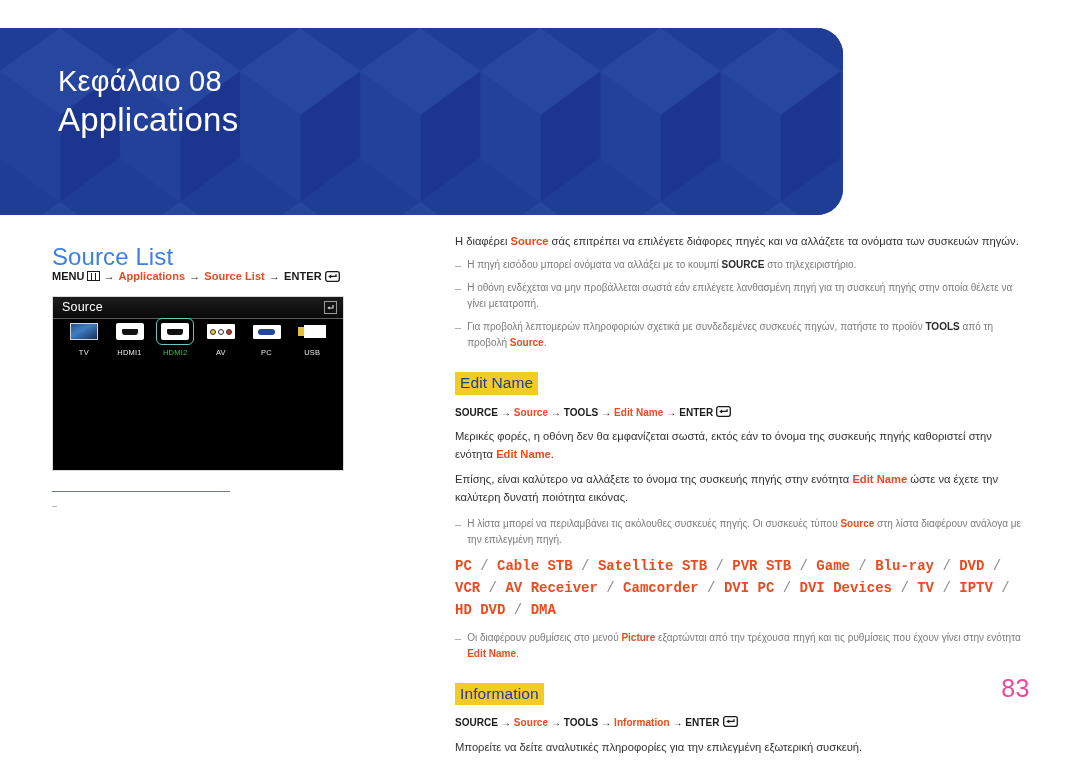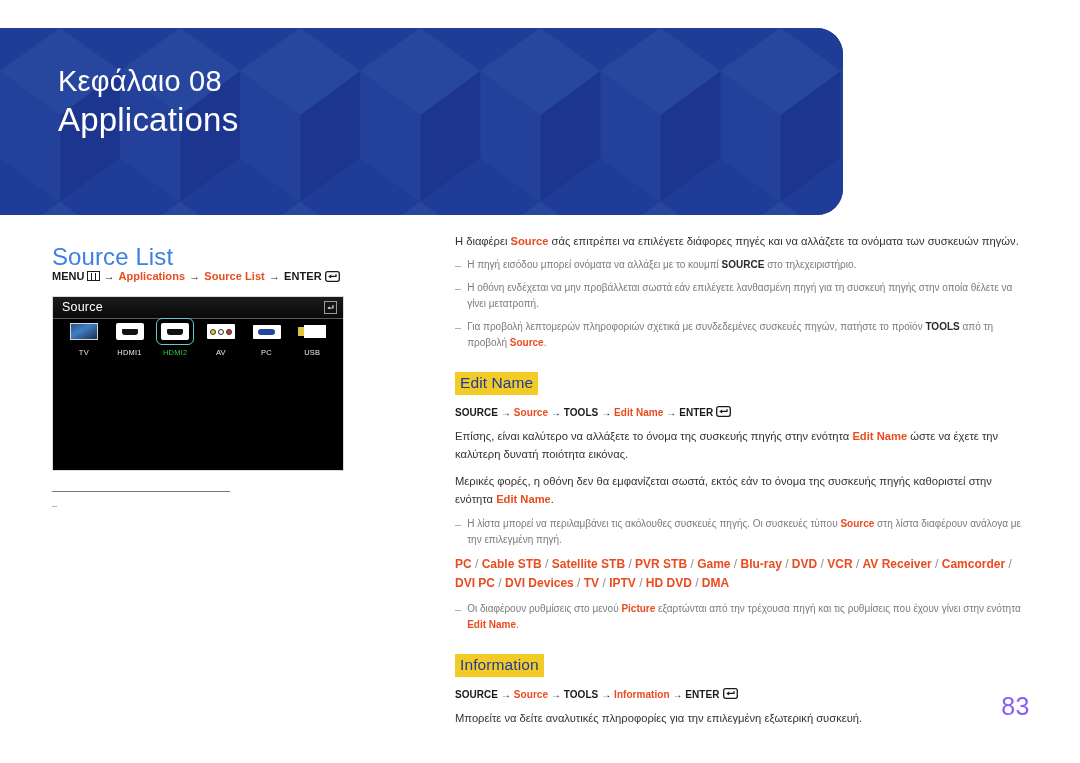--- a/index.html
+++ b/index.html
@@ -301,37 +301,38 @@
     margin-bottom: 10px;
     font-size: 10px;
     font-weight: bold;
     color: #1a1a1a;
     white-space: nowrap;
     letter-spacing: 0.05px;
   }
   .sub-path .hl { color: #ea4b1f; }
 
   .dev-list {
-    font-size: 12px;
+    font-size: 14px;
     line-height: 1.58;
     color: #ea4b1f;
     font-weight: bold;
     margin: 0 0 2px 0;
+    font-family: Liberation Mono, monospace;
   }
   .dev-list .sep { color: #8e8e8e; font-weight: normal; }
 
   
   .page-num {
     position: absolute;
     left: 0;
-    top: 692px;
+    top: 674px;
     width: 1030px;
     text-align: right;
     font-size: 25px;
-    color: #8b5cf6;
+    color: #ec4899;
     letter-spacing: 0.5px;
   }
 </style>
 </head>
 <body>
 
 <div class="chapter-banner">
   <svg class="cube-pattern" viewBox="0 0 1053 187" preserveAspectRatio="none">
     <defs>
       <pattern id="cubes" width="150" height="174" patternUnits="userSpaceOnUse">
@@ -478,26 +479,26 @@
       <span>→</span>
       <span class="hl">Edit Name</span>
       <span>→</span>
       <span>ENTER</span><svg class="icon-enter" viewBox="0 0 15 11">
         <rect x="0.7" y="0.7" width="13.6" height="9.6" rx="2" ry="2" fill="none" stroke="#1a1a1a" stroke-width="1.3"></rect>
         <path d="M11 3.2 v2.2 H5.6" fill="none" stroke="#1a1a1a" stroke-width="1.3"></path>
         <polygon points="6.2,3.4 6.2,7.4 3.2,5.4" fill="#1a1a1a"></polygon>
       </svg>
     </div>
 
+    <p class="para tight">
+      <span>Μερικές φορές, η οθόνη δεν θα εμφανίζεται σωστά, εκτός εάν το όνομα της συσκευής πηγής καθοριστεί στην ενότητα </span><span class="red">Edit Name</span><span>.</span>
+    </p>
+
     <p class="para">
       <span>Επίσης, είναι καλύτερο να αλλάξετε το όνομα της συσκευής πηγής στην ενότητα </span><span class="red">Edit Name</span><span> ώστε να έχετε την καλύτερη δυνατή ποιότητα εικόνας.</span>
-    </p>
-
-    <p class="para tight">
-      <span>Μερικές φορές, η οθόνη δεν θα εμφανίζεται σωστά, εκτός εάν το όνομα της συσκευής πηγής καθοριστεί στην ενότητα </span><span class="red">Edit Name</span><span>.</span>
     </p>
 
     <div class="note">
       <span class="dash">‒</span>
       <span class="ntxt">
         <span>Η λίστα μπορεί να περιλαμβάνει τις ακόλουθες συσκευές πηγής. Οι συσκευές τύπου </span><span class="red">Source</span><span> στη λίστα διαφέρουν ανάλογα με την επιλεγμένη πηγή.</span>
       </span>
     </div>
 
     <p class="dev-list"><span>PC</span><span class="sep"> / </span><span>Cable STB</span><span class="sep"> / </span><span>Satellite STB</span><span class="sep"> / </span><span>PVR STB</span><span class="sep"> / </span><span>Game</span><span class="sep"> / </span><span>Blu-ray</span><span class="sep"> / </span><span>DVD</span><span class="sep"> / </span><span>VCR</span><span class="sep"> / </span><span>AV Receiver</span><span class="sep"> / </span><span>Camcorder</span><span class="sep"> / </span><span>DVI PC</span><span class="sep"> / </span><span>DVI Devices</span><span class="sep"> / </span><span>TV</span><span class="sep"> / </span><span>IPTV</span><span class="sep"> / </span><span>HD DVD</span><span class="sep"> / </span><span>DMA</span></p>

